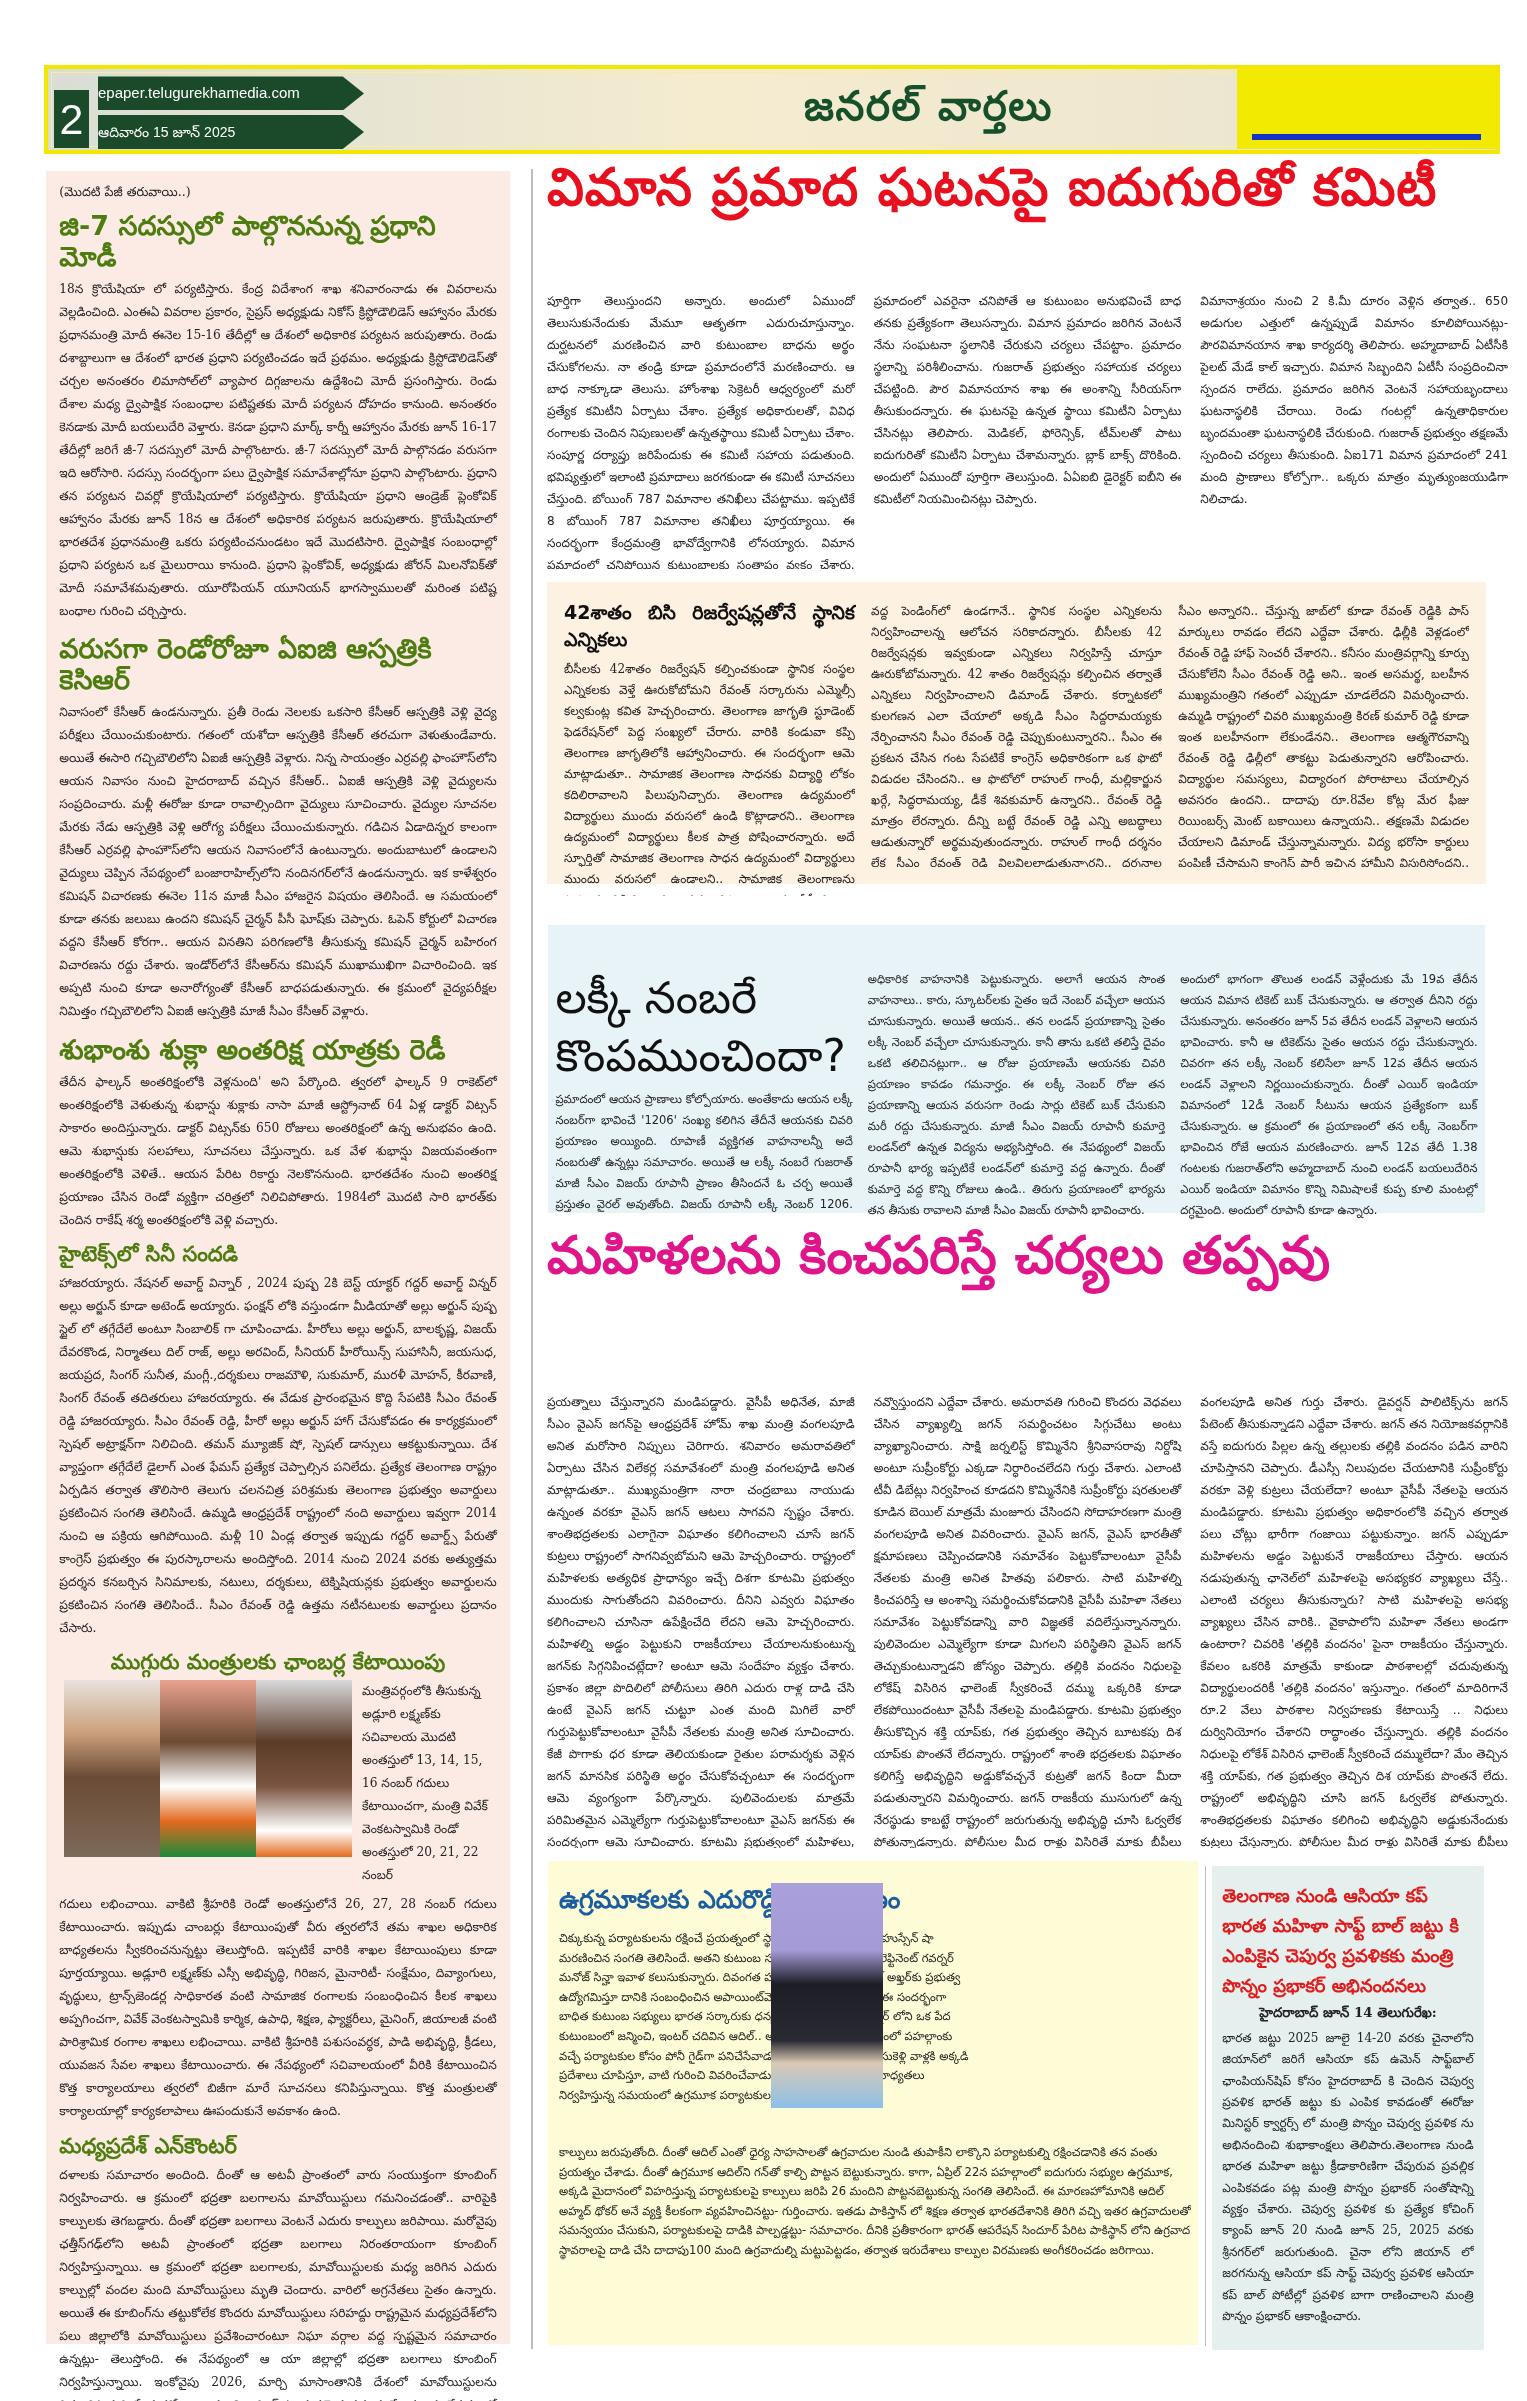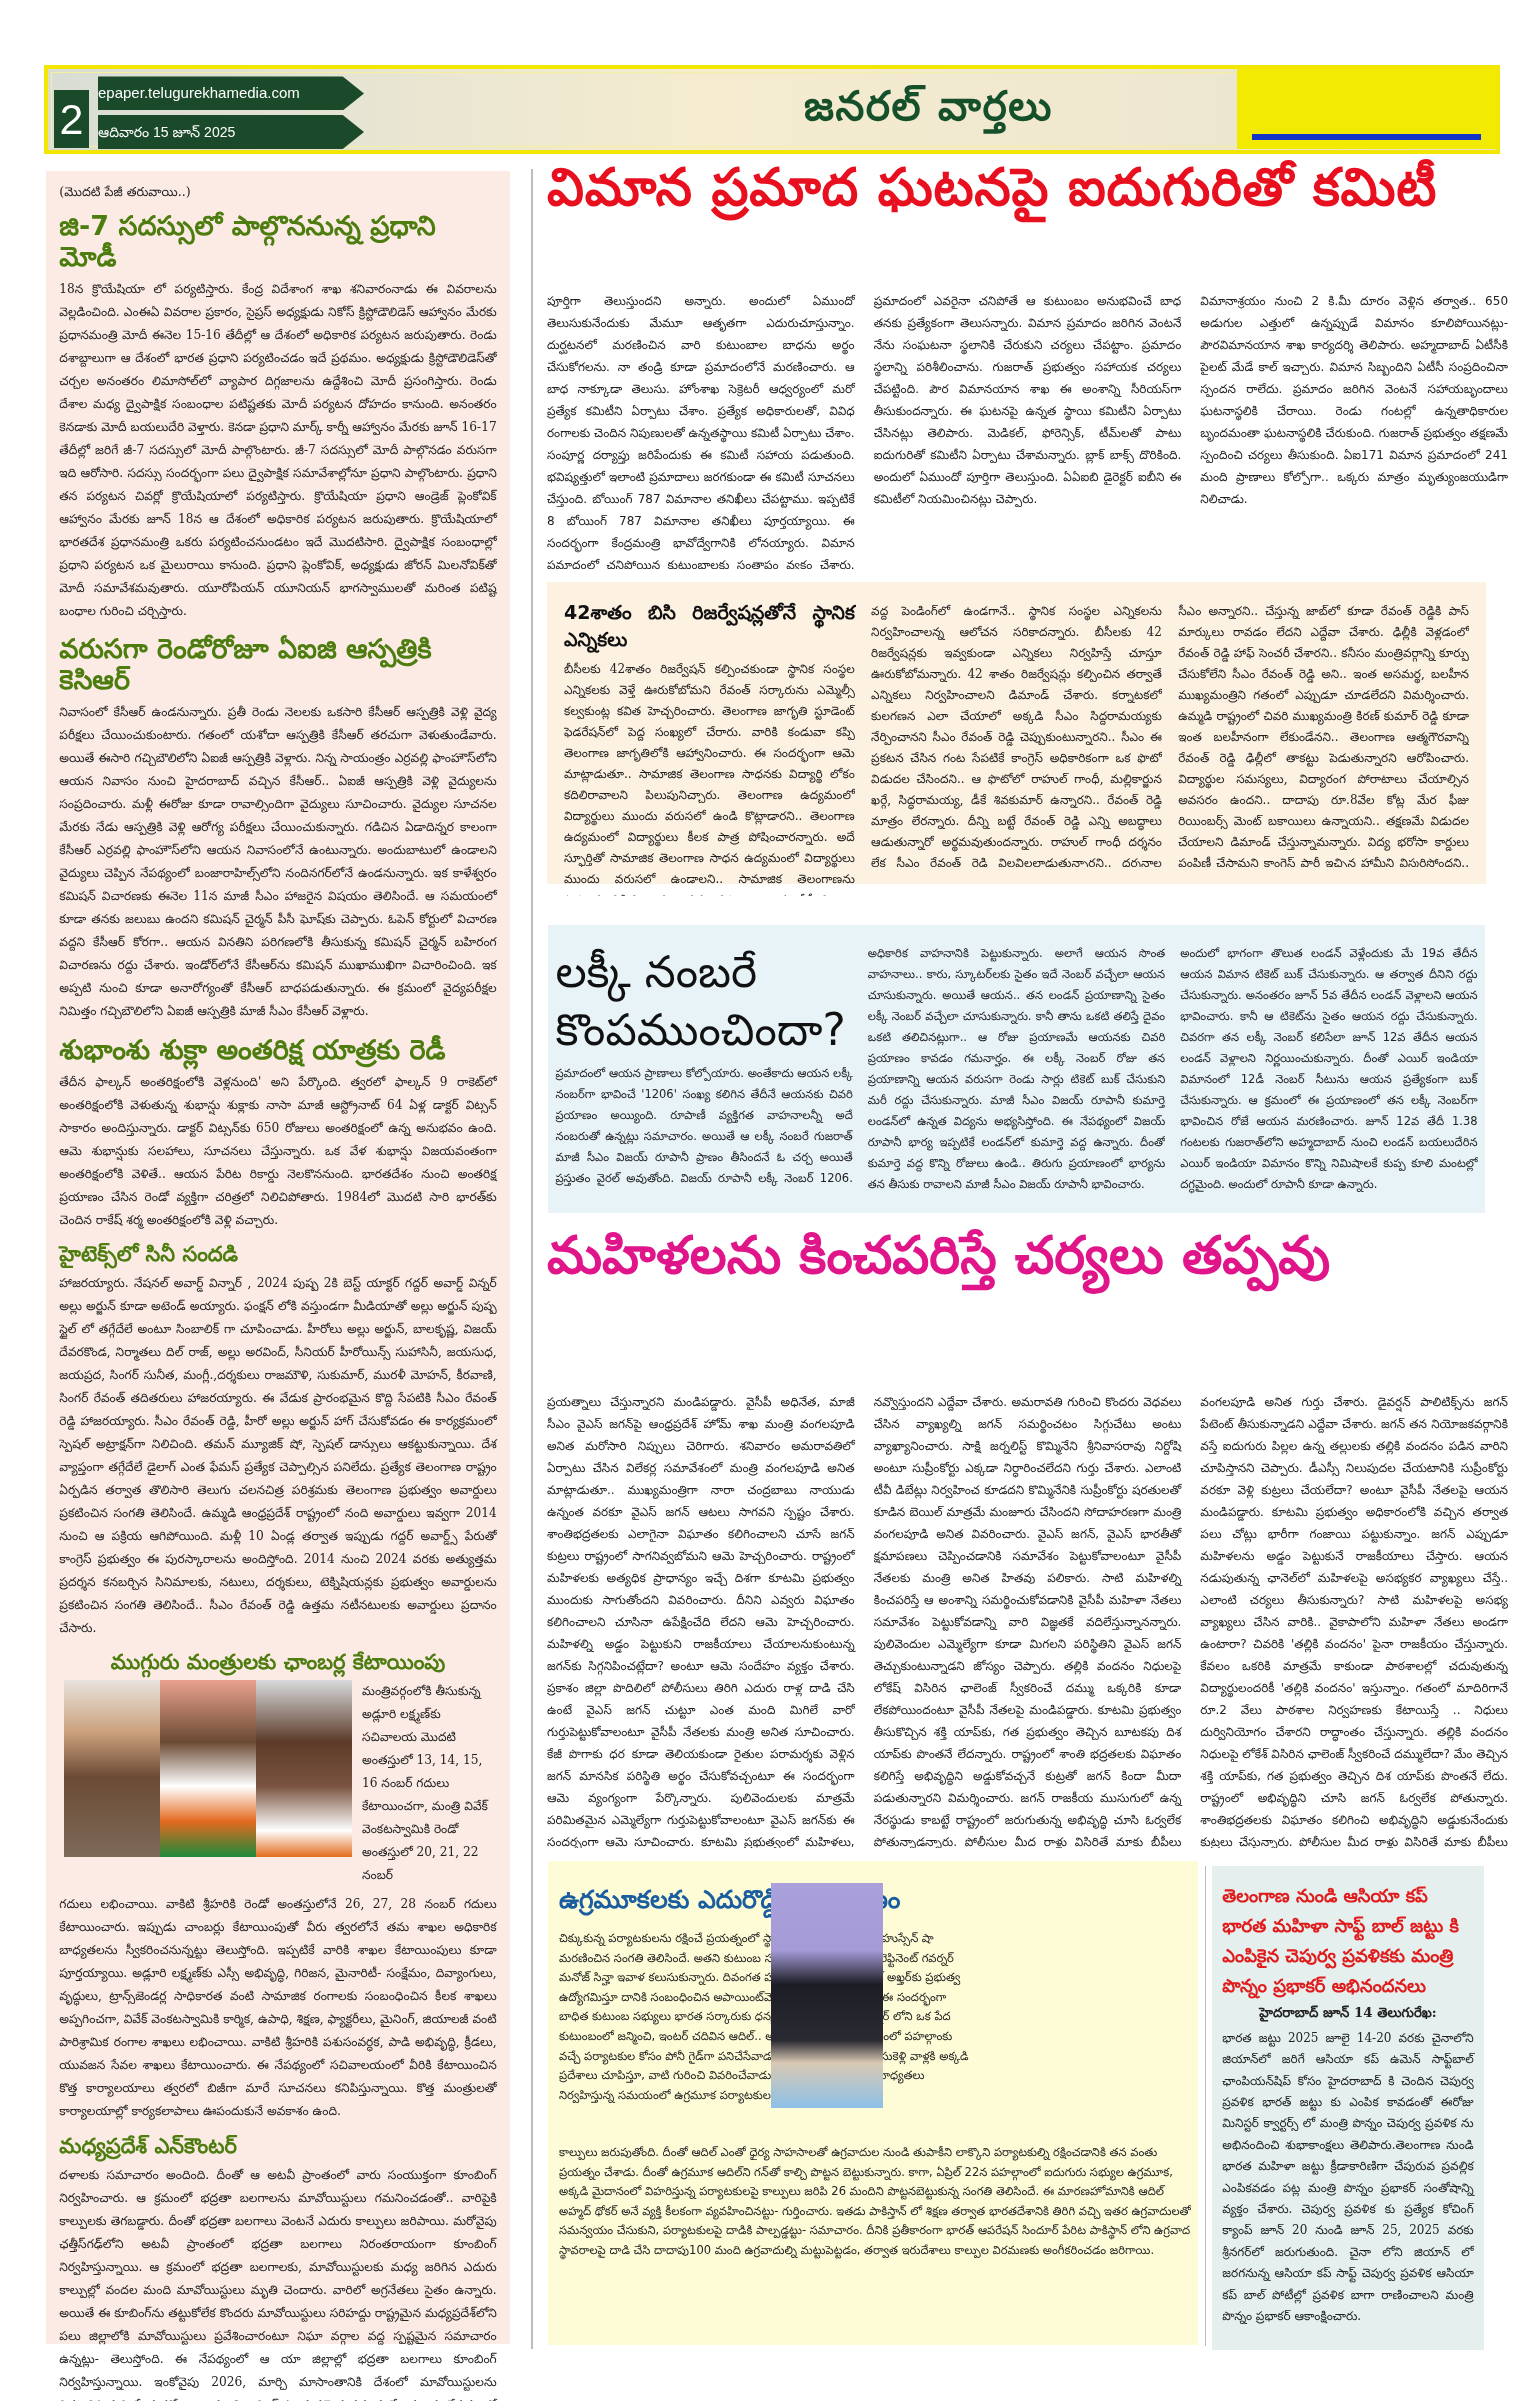--- a/index.html
+++ b/index.html
@@ -46,21 +46,21 @@
   .cols3 .c { flex: 1; font: 12px "DejaVu Sans", sans-serif; line-height: 22px; text-align: justify; margin-top: 46px; }
 
   .box-bc { position: absolute; left: 547px; top: 582px; width: 939px; height: 302px; background: #fdf1e2; padding: 19px 17px; }
   .box-bc h3 { font: bold 19px "DejaVu Sans", sans-serif; color: #111; margin-bottom: 4.4px; }
   .box-bc .grid { display: flex; gap: 16.3px; height: 100%; }
   .box-bc .g { flex: 1; font: 12px "DejaVu Serif", serif; line-height: 21px; text-align: justify; }
 
   .box-lucky { position: absolute; left: 548px; top: 925px; width: 937px; height: 288px; background: #e8f3f8; padding: 18px 7.4px; }
   .lucky-head { font: 44px "DejaVu Sans", sans-serif; color: #111; line-height: 58px; }
   .box-lucky .grid { display: flex; gap: 15px; }
-  .box-lucky .g { flex: 1; font: 11.5px "DejaVu Sans", sans-serif; line-height: 21px; text-align: justify; }
+  .box-lucky .g { flex: 1; font: 11.5px "DejaVu Sans", sans-serif; line-height: 21px; text-align: justify; margin-top: 26px; }
 
   .women-head { position: absolute; left: 547px; top: 1225px; width: 961px; font: bold 52px "DejaVu Sans", sans-serif; color: #e0158a; white-space: nowrap; }
   .box-ugra-bg { position: absolute; left: 548px; top: 1861px; width: 650px; height: 484px; background: #fdfcd6; }
   .ugra-head { position: absolute; left: 559px; top: 1885px; font: bold 25px "DejaVu Sans", sans-serif; color: #1a5ea0; }
   .ugra-text { position: absolute; left: 559px; top: 1929px; width: 414px; font: 11.5px "DejaVu Sans", sans-serif; line-height: 19.6px; }
   .ugra-text2 { position: absolute; left: 559px; top: 2143px; width: 636px; font: 11.5px "DejaVu Sans", sans-serif; line-height: 19.6px; }
 
   .box-soft { position: absolute; left: 1212px; top: 1866px; width: 272px; height: 484px; background: #e5efee; padding: 15px 10.3px; }
   .soft-head { font: bold 18px "DejaVu Sans", sans-serif; color: #e01b1b; line-height: 30px; }
   .soft-dateline { font: bold 13.3px "DejaVu Serif", serif; text-align: center; margin: 4.4px 0; }

